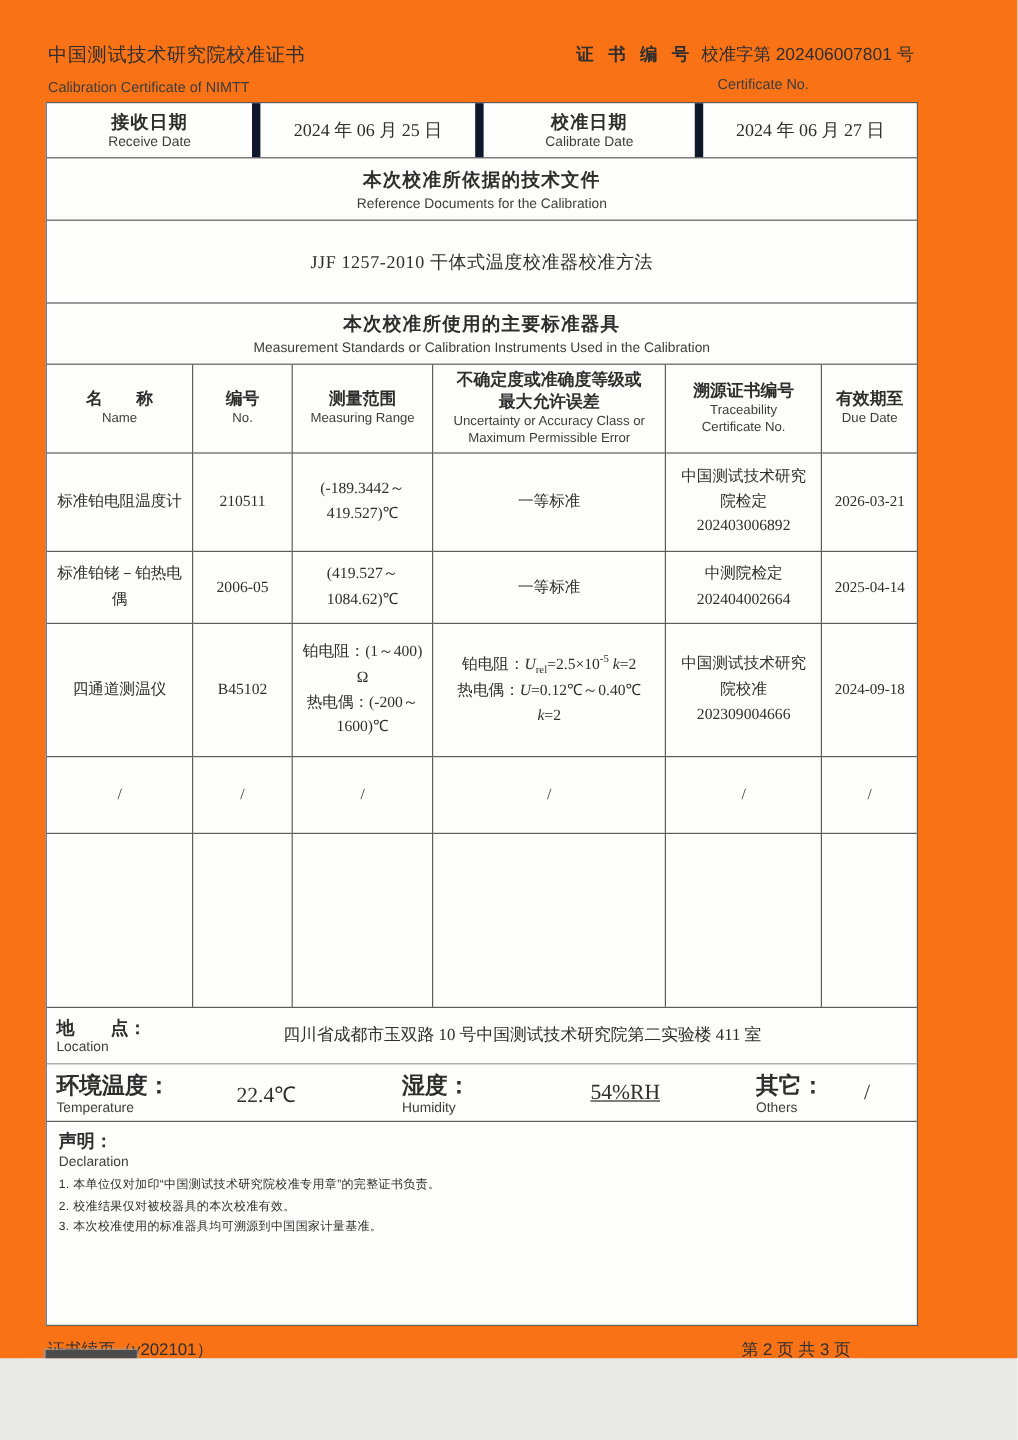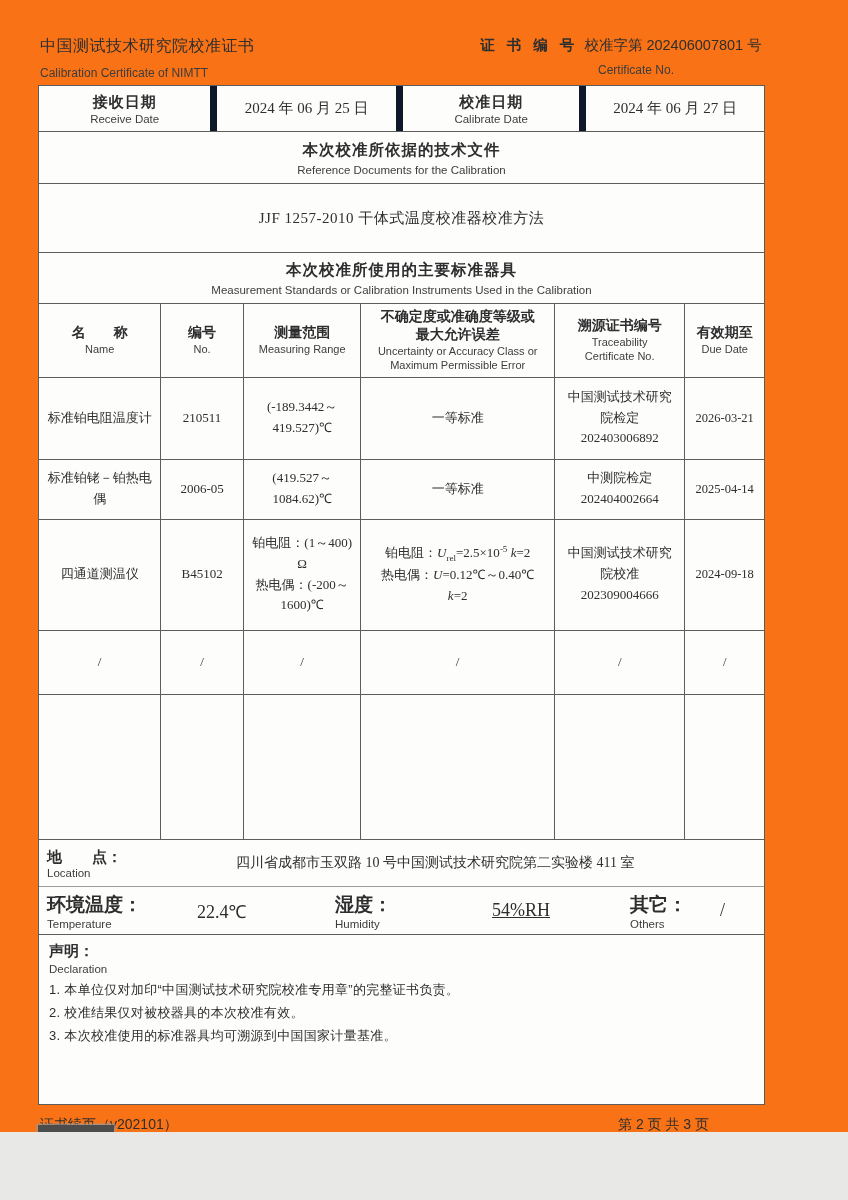--- a/index.html
+++ b/index.html
@@ -70,21 +70,21 @@
   .v-temp { margin-left: 28px; width: 130px; }
   .lab-hum { margin-left: 0; }
   .v-hum { margin-left: 35px; width: 130px; text-decoration: underline; }
   .v-oth { margin-left: 28px; }
   .env-lab .ll-cn { font-size: 19px; }
   .w-temp { width: 130px; } .w-hum { width: 130px; } .w-oth { width: 70px; }
   
   .decl { height: 117px; padding: 7px 10px 0 10px; }
   .decl .ll-cn { font-size: 15px; }
   .decl .ll-en { margin: 2px 0 4px 0; }
-  .decl-item { font-size: 13px; line-height: 1.75; letter-spacing: 0.3px; }
+  .decl-item { font-size: 10px; line-height: 1.75; letter-spacing: 0.3px; }
   
   .ftr { position: absolute; top: 1116px; left: 40px; width: 726px; display: flex; justify-content: space-between; }
   .ftr .cn { font-size: 14px; }
   .ftr .en { font-size: 12px; color:#3c3c3c; margin-top: 9px; }
   .ftr-right { width: 148px; }
   .ftr-right .en span { margin-right: 22px; }
   
   .scan-bar { position: absolute; left: 38px; bottom: 0; width: 76px; height: 7px;
               background: #4c4c4c; box-shadow: 0 0 2px 1px #9a9a9a; }
 </style>

